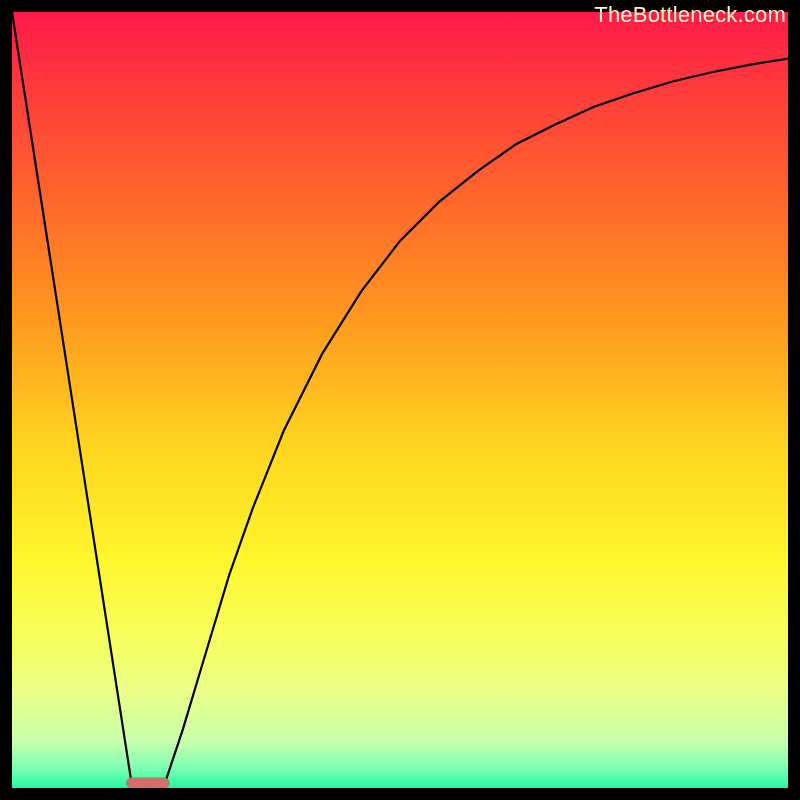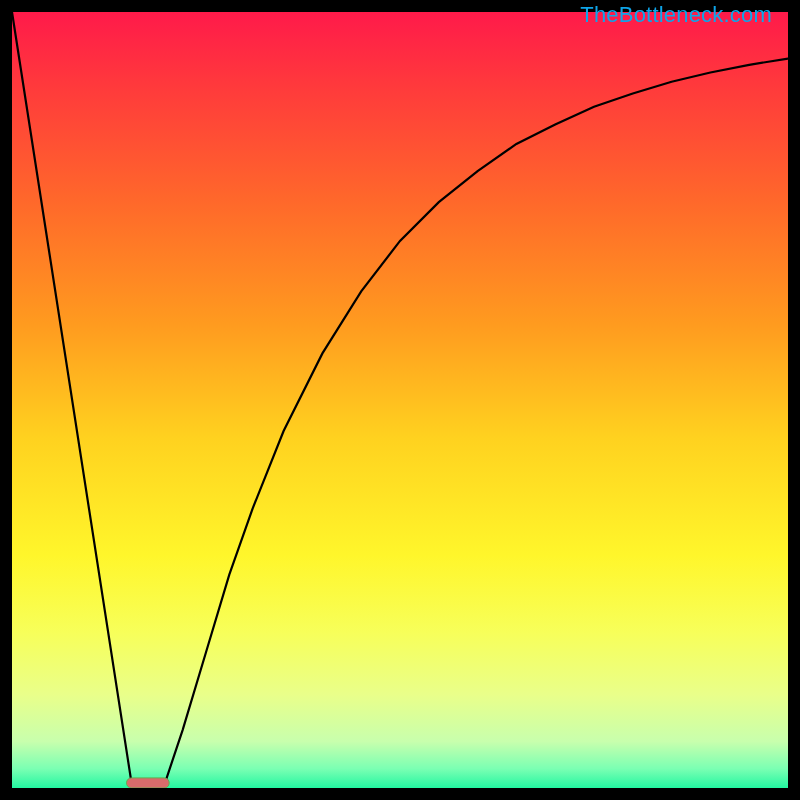--- a/index.html
+++ b/index.html
@@ -22,23 +22,23 @@
   .plot {
     position: absolute;
     left: 12px;
     top: 12px;
     width: 776px;
     height: 776px;
   }
   .watermark {
     position: absolute;
     top: 2px;
-    right: 28px;
+    right: 14px;
     font-size: 22px;
-    color: #0ea5e9;
+    color: #fef9c3;
     font-weight: 500;
     letter-spacing: 0.2px;
   }
 </style>
 </head>
 <body>
 
 <div class="frame"></div>
 
 <svg class="plot" viewBox="0 0 776 776" preserveAspectRatio="none">

